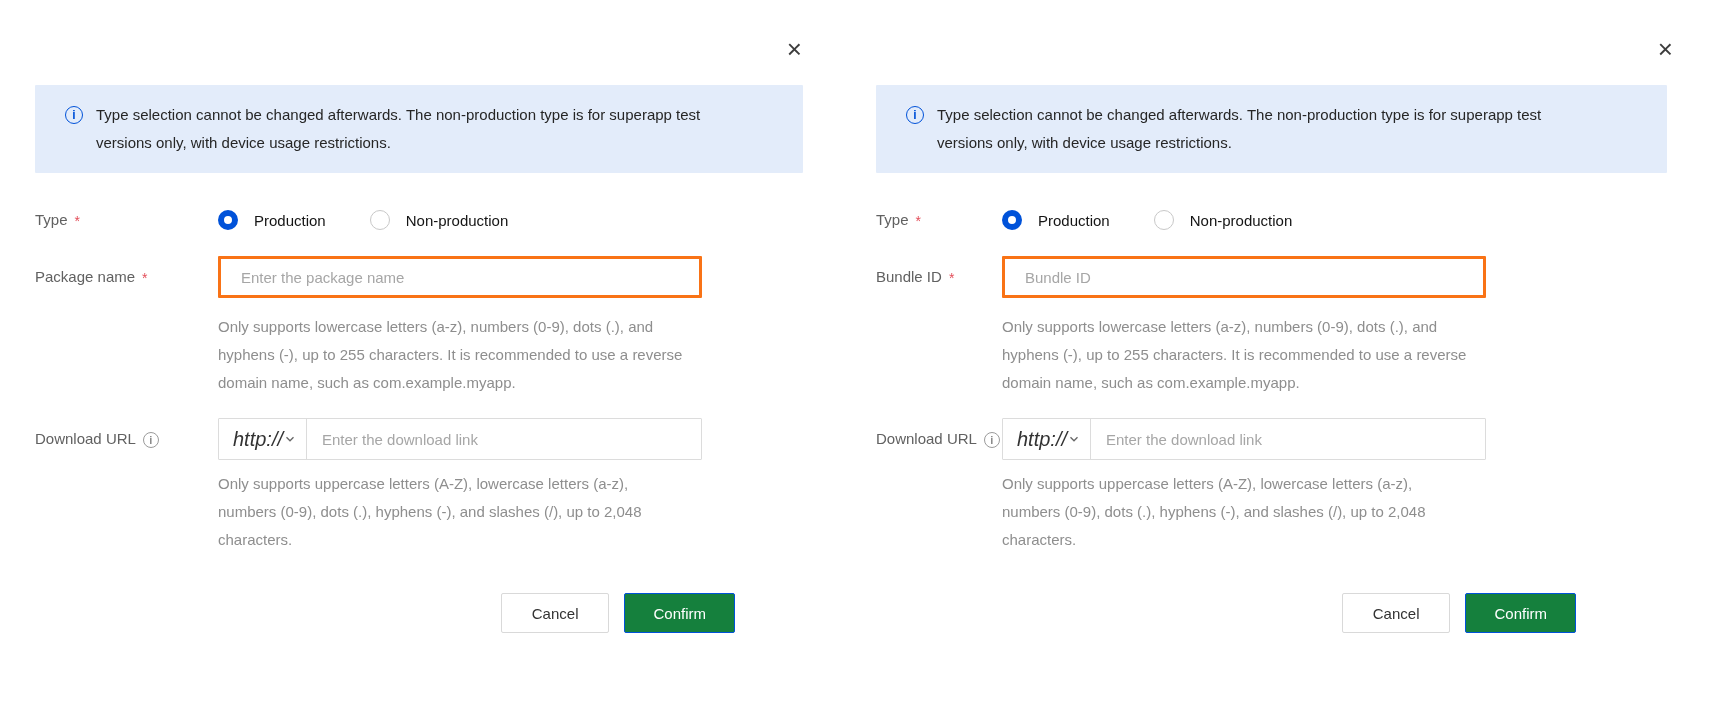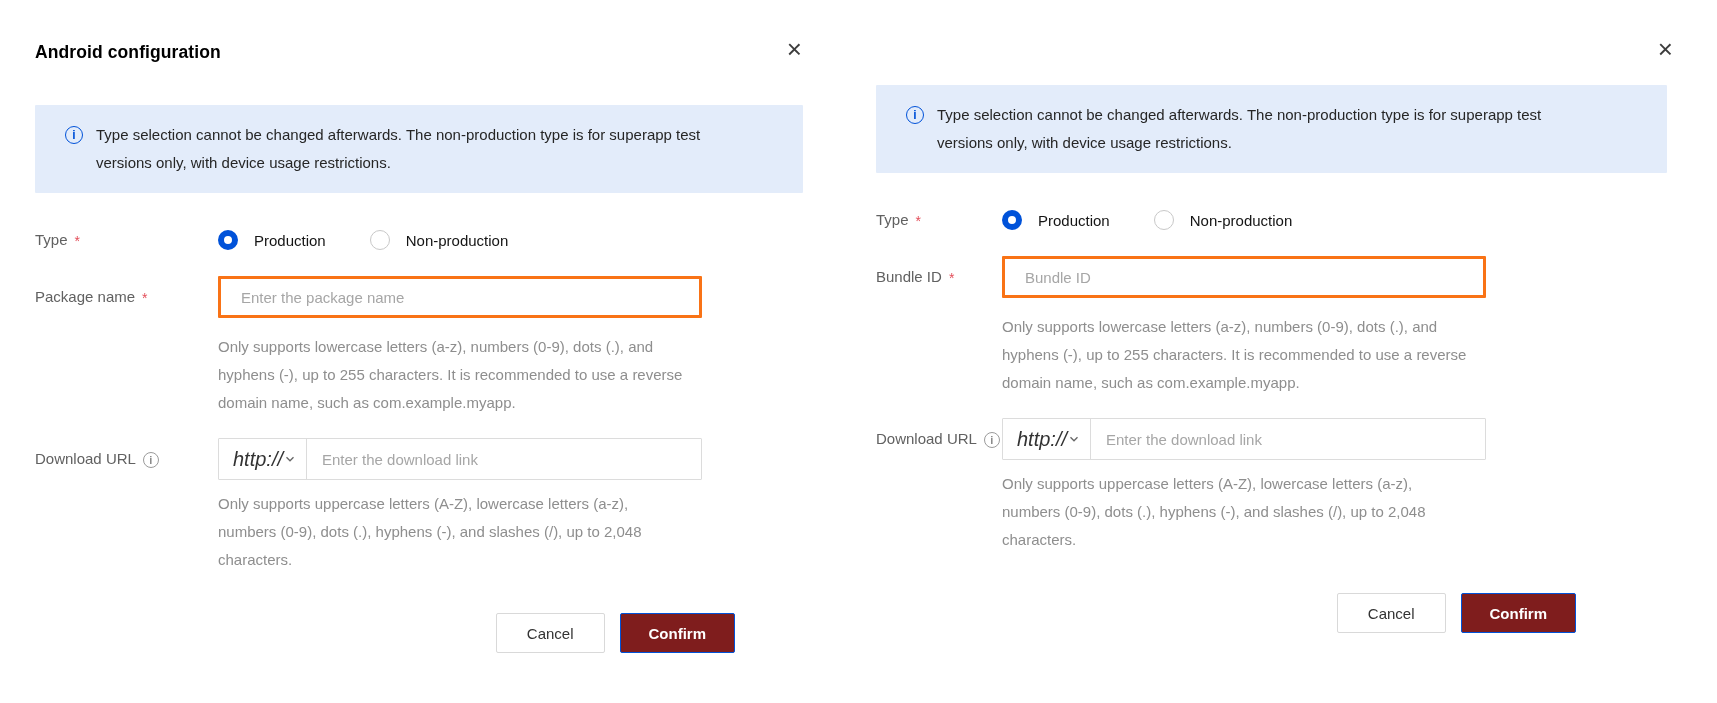--- a/index.html
+++ b/index.html
@@ -87,29 +87,28 @@
   .row-url .help-text { margin-top: 10px; }
 
   .actions {
     margin-top: 39px; display: flex; justify-content: flex-end; gap: 15px; max-width: 700px;
   }
   .btn {
     height: 40px; font-family: "Liberation Sans", sans-serif; font-size: 15px;
     border-radius: 2px; cursor: pointer;
   }
   .btn-cancel { background: #fff; border: 1px solid #d9d9d9; color: #333; padding: 0 30px; }
-  .btn-confirm { background: #7f1d1d; border: 1px solid #0052d9; color: #fff; padding: 0 28px; font-weight: bold; }
+  .btn-confirm { background: #15803d; border: 1px solid #0052d9; color: #fff; padding: 0 28px; }
 </style>
 </head>
 <body>
 
 <div class="stage">
 
   <section class="panel left">
-    <h1 class="dialog-title">Android configuration</h1>
     <button class="close-btn">
       <span>×</span>
     </button>
 
     <div class="banner">
       <i class="info-icon">i</i>
       <div class="banner-text">Type selection cannot be changed afterwards. The non-production type is for superapp test versions only, with device usage restrictions.</div>
     </div>
 
     <div class="form">

